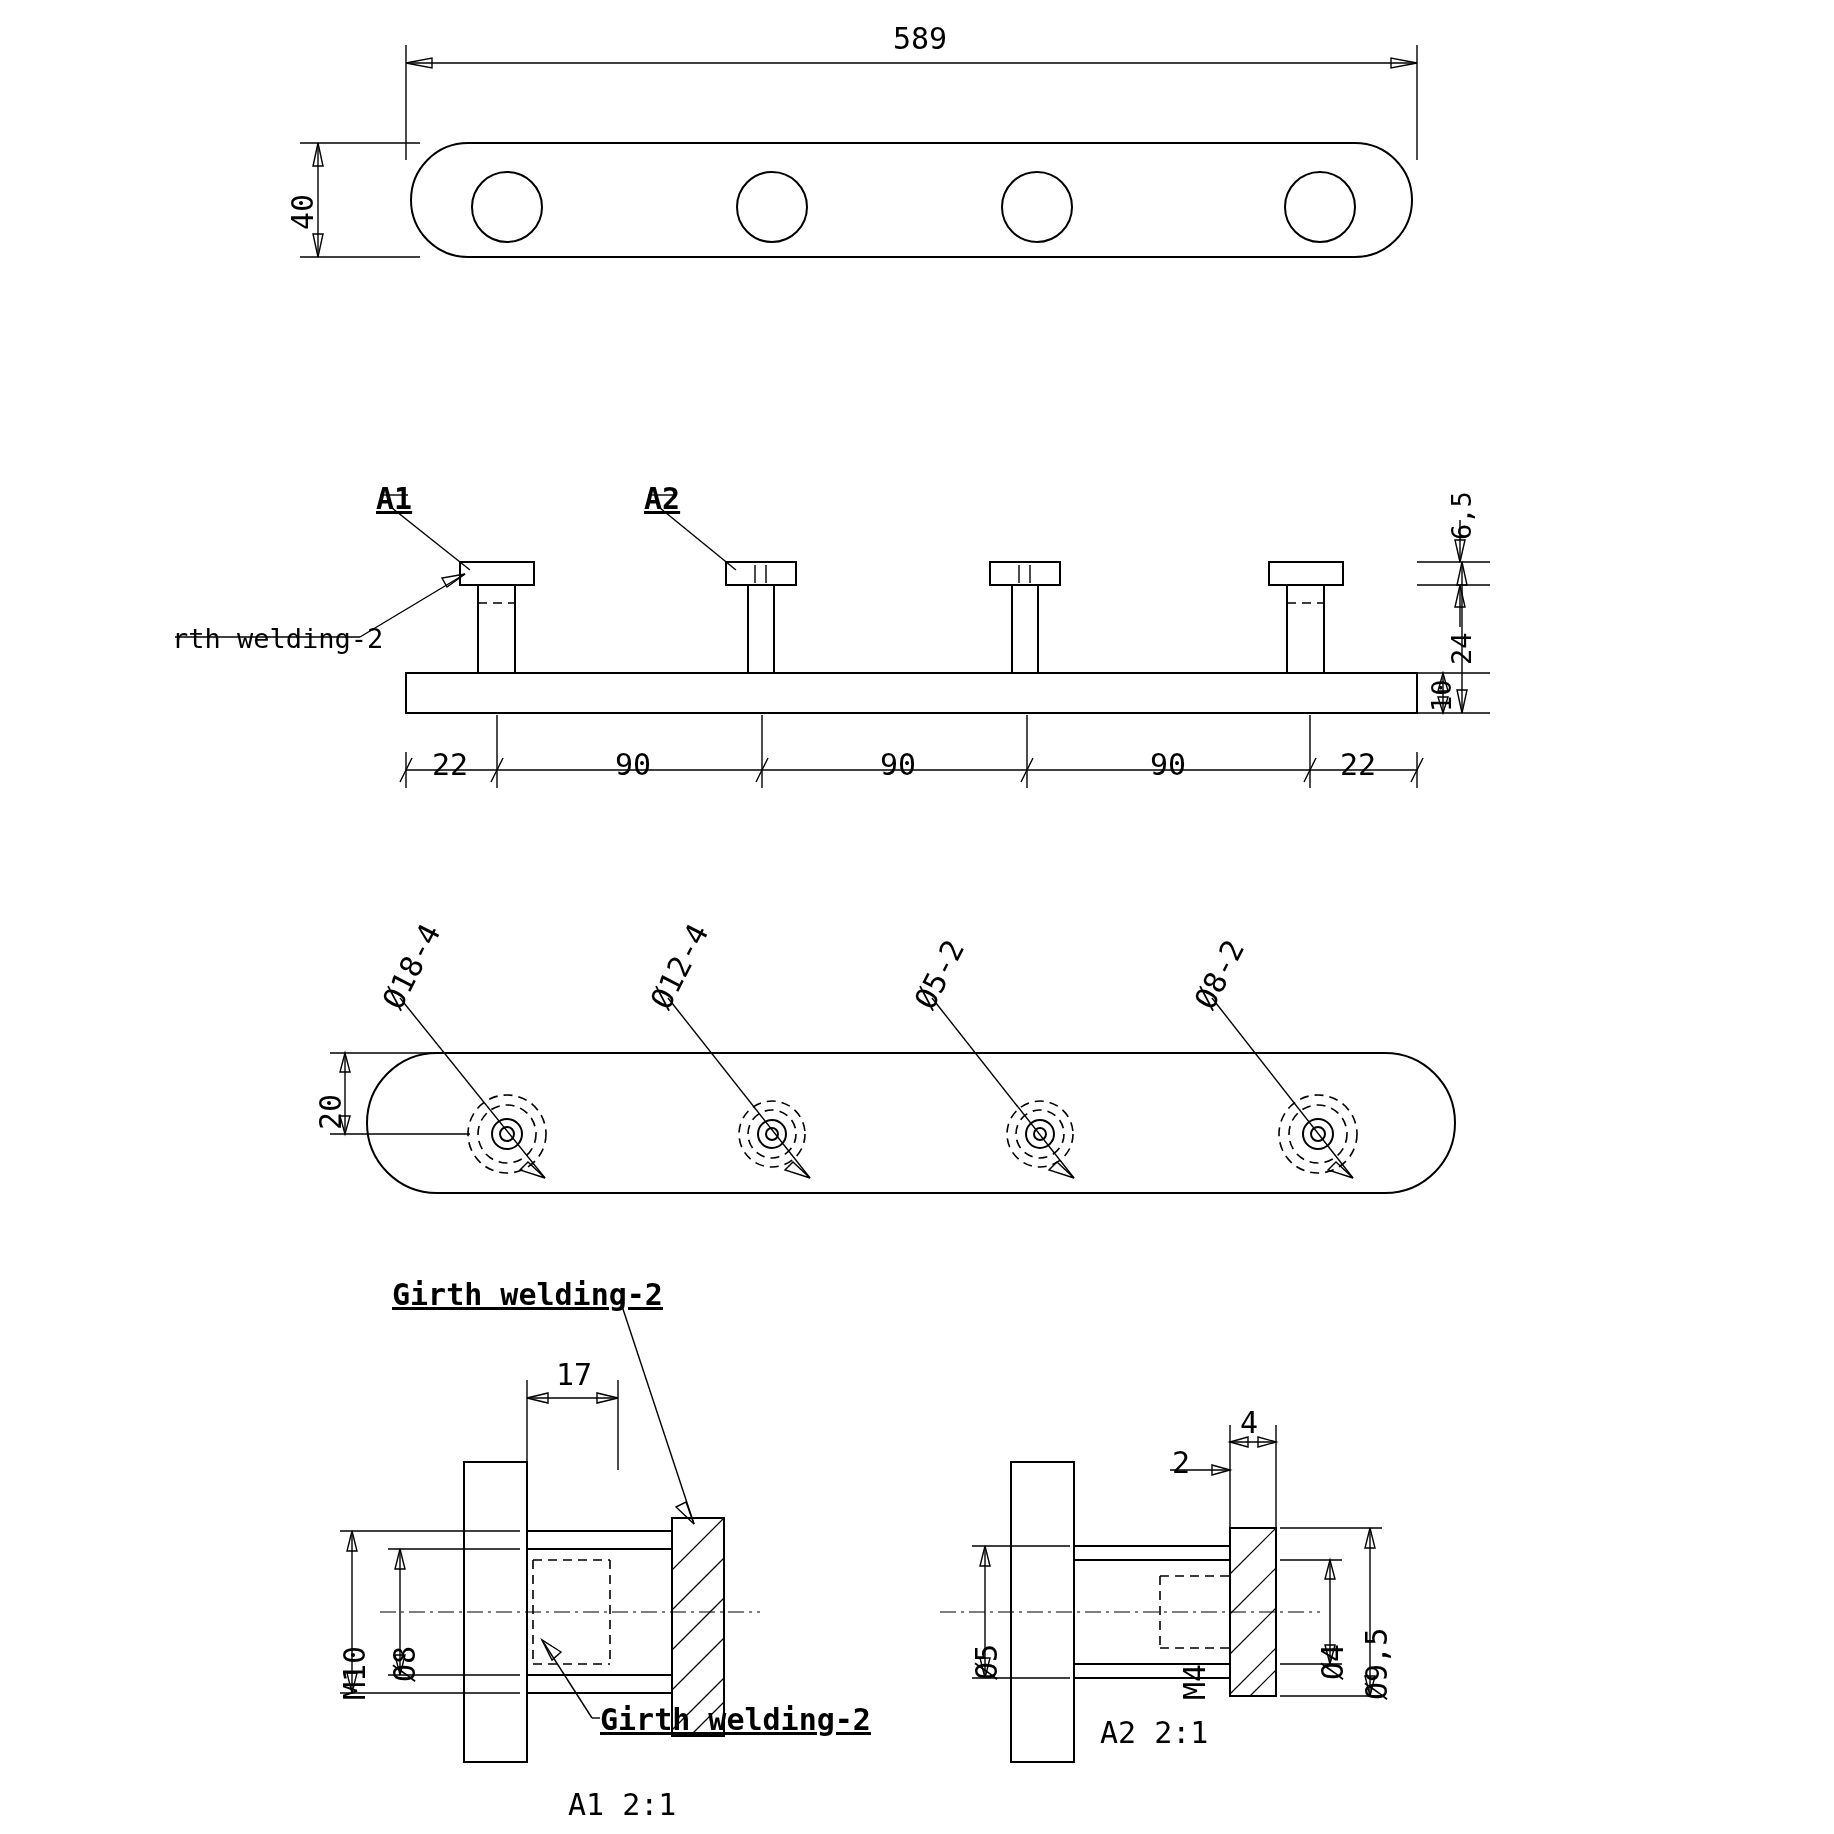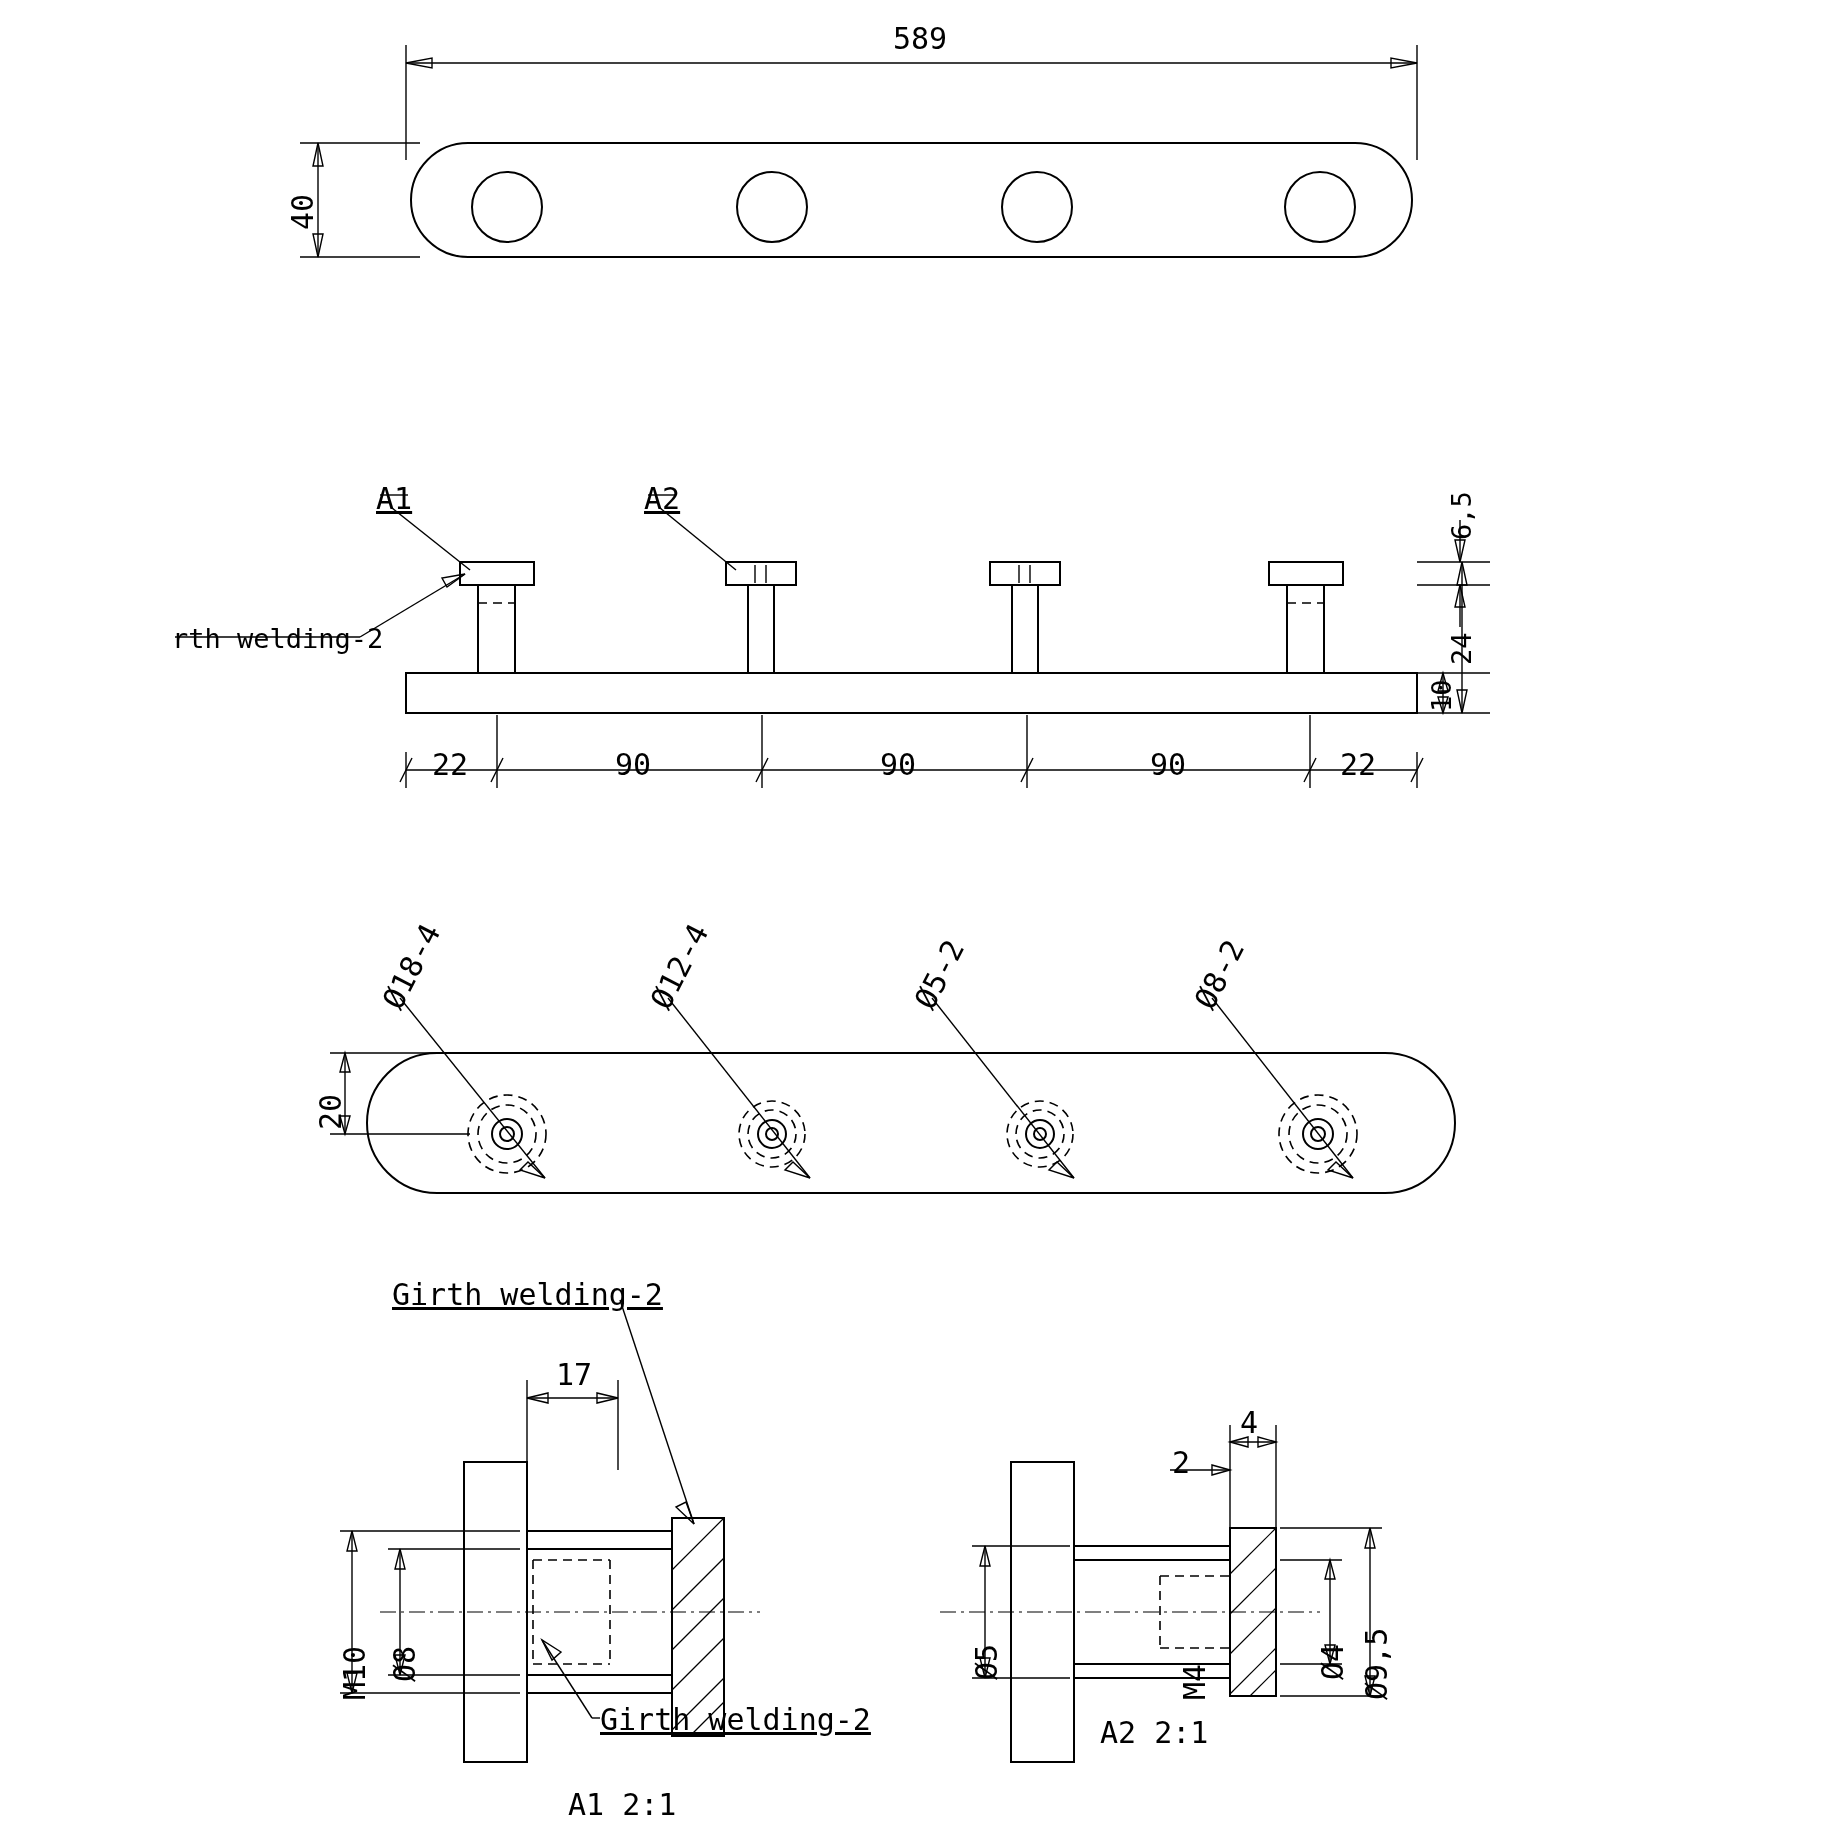--- a/index.html
+++ b/index.html
@@ -57,20 +57,21 @@
   .lbl {
     position: absolute;
     font-family: "DejaVu Sans Mono", monospace;
     font-size: 27px;
     color: #000000;
     white-space: nowrap;
     line-height: 1;
   }
   .lbl.u {
     text-decoration: underline;
+    font-weight: bold;
   }
   .lbl.big {
     font-size: 30px;
   }
   .rot90 {
     transform: rotate(-90deg);
     transform-origin: left top;
   }
   .rot45 {
     transform: rotate(-63deg);

